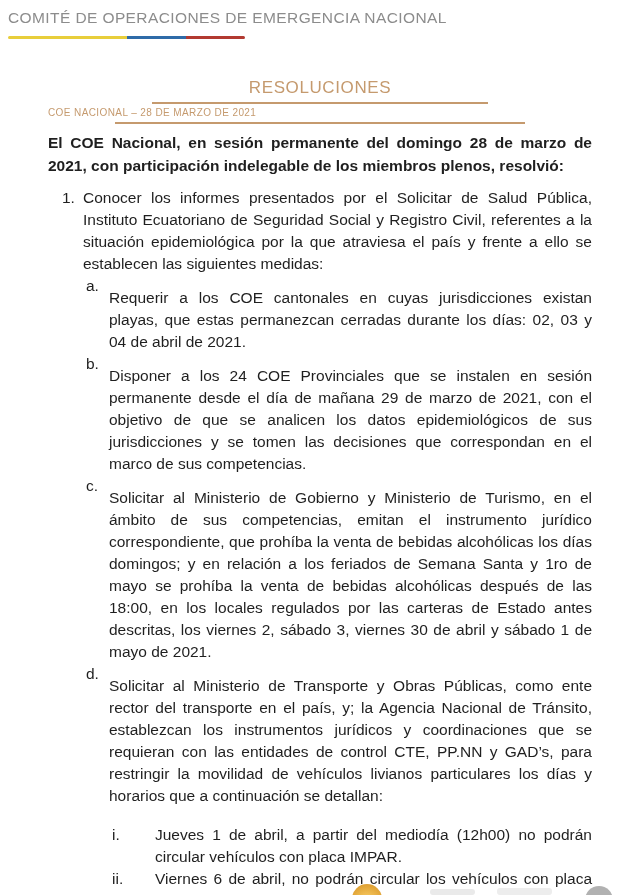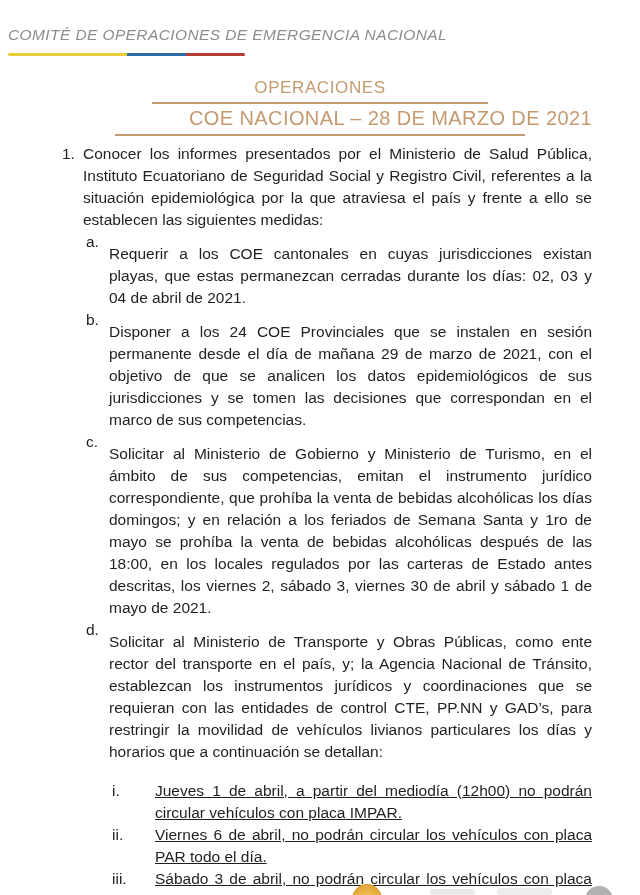--- a/index.html
+++ b/index.html
@@ -16,21 +16,21 @@
   html,body { background:#fff; }
   .page {
     position:relative;
     width:640px; height:895px;
     background:#ffffff;
     overflow:hidden;
     font-family:"Liberation Sans", sans-serif;
     color:var(--body-text);
   }
   
-  .logo-block { position:absolute; top:26px; left:8px;font-style:italic; }
+  .logo-block { position:absolute; top:9px; left:8px; }
   .org-name {
     font-size:15.5px;
     letter-spacing:0.4px;
     color:var(--header-gray);
     font-weight:400;
     white-space:nowrap;
   }
   .flag-line {
     display:flex;
     width:237px; height:3px;
@@ -56,23 +56,23 @@
     letter-spacing:0.6px;
   }
   .rule {
     background:var(--accent);
     height:2px;
     margin:4px auto 3px auto;
   }
   .rule-1 { width:336px; }
   .rule-2 { width:410px; height:1.5px; margin:4px auto 7px auto; }
   .doc-subtitle {
-    text-align:right;
+    text-align:left;
     color:var(--accent);
-    font-size:20px;
+    font-size:10px;
     font-weight:400;
     letter-spacing:0.4px;
     margin-top:2px;
   }
   .intro {
     font-weight:bold;
     font-size:15.5px;
     line-height:23px;
     text-align:justify;
     margin:2px 0 10px 0;
@@ -83,21 +83,21 @@
   .item-num { flex:0 0 35px; padding-left:14px; }
   .item-text { flex:1; text-align:justify; }
 
   .sub-row { display:flex; margin-left:38px; }
   .sub-letter { flex:0 0 23px; }
   .sub-text { flex:1; text-align:justify;margin-top:12px; }
 
   .roman-list { margin-top:17px; }
   .roman-row { display:flex; margin-left:64px; }
   .roman-num { flex:0 0 43px; }
-  .roman-text { flex:1; text-align:justify;text-decoration:underline; }
+  .roman-text { flex:1; text-align:justify; }
 
   
   .footer-logo-gold {
     position:absolute;
     left:352px; top:884px;
     width:30px; height:30px;
     border-radius:50%;
     background:radial-gradient(circle at 50% 60%, #F6C75F 20%, var(--logo-gold) 75%);
   }
   .footer-logo-gray {
@@ -128,31 +128,32 @@
     <div class="org-name">COMITÉ DE OPERACIONES DE EMERGENCIA NACIONAL</div>
     <div class="flag-line">
       <span class="flag-yellow"></span>
       <span class="flag-blue"></span>
       <span class="flag-red"></span>
     </div>
   </div>
 
   <div class="doc">
 
-    <div class="doc-title">OPERACIONES</div>
+    <div class="doc-title">RESOLUCIONES</div>
     <div class="rule rule-1"></div>
     <div class="doc-subtitle">COE NACIONAL – 28 DE MARZO DE 2021</div>
     <div class="rule rule-2"></div>
 
+    <p class="intro">El COE Nacional, en sesión permanente del domingo 28 de marzo de 2021, con participación indelegable de los miembros plenos, resolvió:</p>
 
     <div class="body-text">
 
       <div class="item-row">
         <div class="item-num">1.</div>
-        <div class="item-text">Conocer los informes presentados por el Ministerio de Salud Pública, Instituto Ecuatoriano de Seguridad Social y Registro Civil, referentes a la situación epidemiológica por la que atraviesa el país y frente a ello se establecen las siguientes medidas:</div>
+        <div class="item-text">Conocer los informes presentados por el Solicitar de Salud Pública, Instituto Ecuatoriano de Seguridad Social y Registro Civil, referentes a la situación epidemiológica por la que atraviesa el país y frente a ello se establecen las siguientes medidas:</div>
       </div>
 
       <div class="sub-row">
         <div class="sub-letter">a.</div>
         <div class="sub-text">Requerir a los COE cantonales en cuyas jurisdicciones existan playas, que estas permanezcan cerradas durante los días: 02, 03 y 04 de abril de 2021.</div>
       </div>
 
       <div class="sub-row">
         <div class="sub-letter">b.</div>
         <div class="sub-text">Disponer a los 24 COE Provinciales que se instalen en sesión permanente desde el día de mañana 29 de marzo de 2021, con el objetivo de que se analicen los datos epidemiológicos de sus jurisdicciones y se tomen las decisiones que correspondan en el marco de sus competencias.</div>

